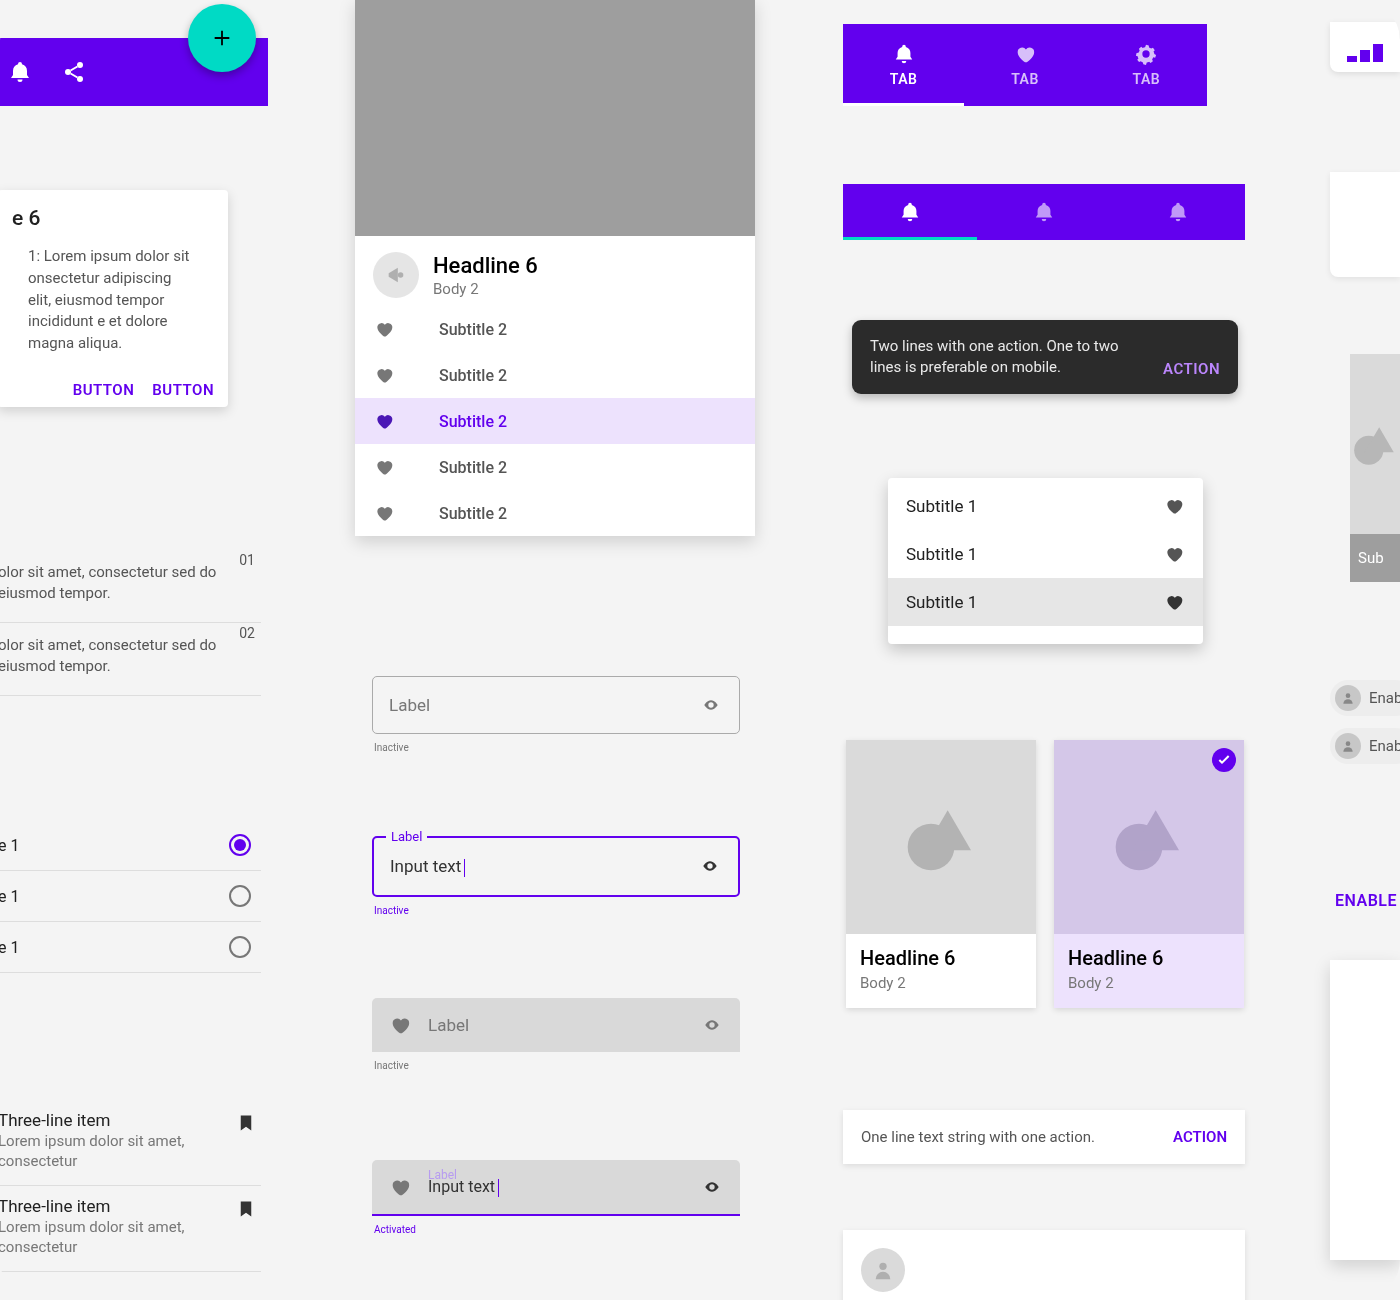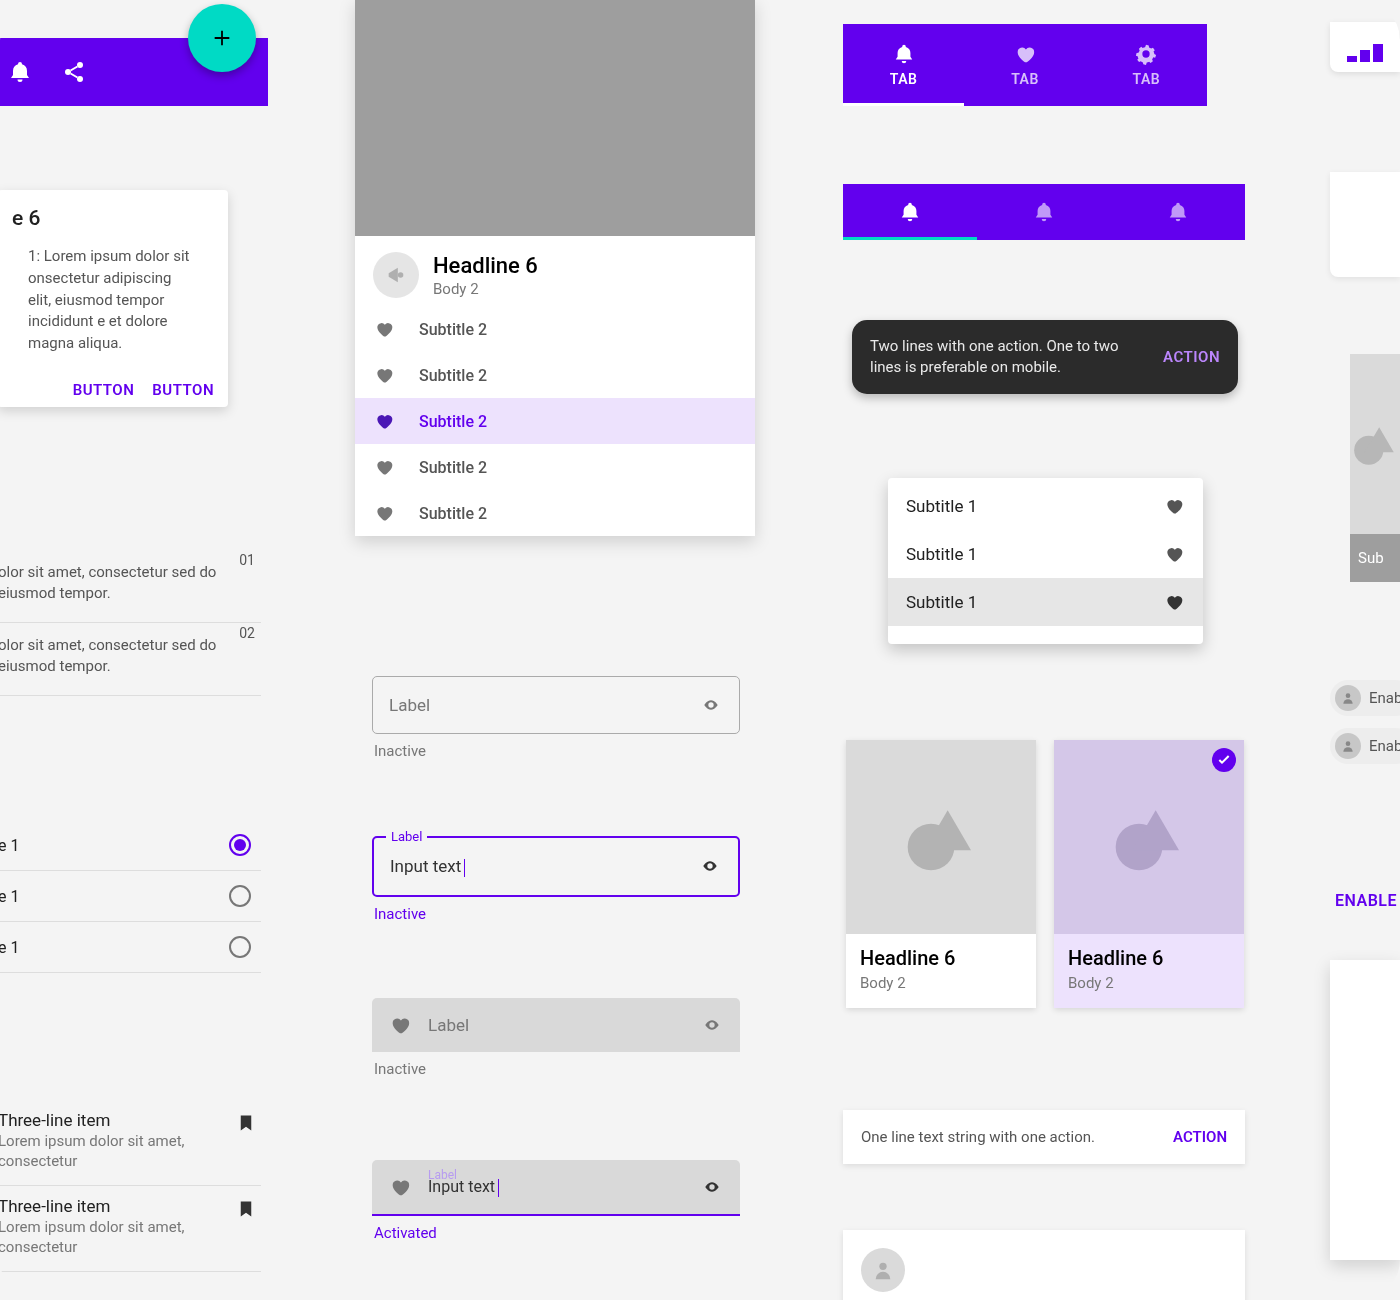--- a/index.html
+++ b/index.html
@@ -46,31 +46,31 @@
   .threeline .row p{margin:2px 0 0;font-size:15px;color:#777;line-height:1.3}
   .bmk{position:absolute;right:6px;top:12px;width:18px;height:22px}
 
   
   .bigcard{position:absolute;left:355px;top:-2px;width:400px;background:#fff;box-shadow:0 6px 16px rgba(0,0,0,.15)}
   .bigcard .img{height:238px;background:#9E9E9E}
   .bigcard .head{display:flex;align-items:center;gap:14px;padding:16px 18px 8px}
   .bigcard .avt{width:46px;height:46px;border-radius:50%;background:#E5E5E5;display:flex;align-items:center;justify-content:center}
   .bigcard h3{margin:0;font-size:22px;font-weight:500}
   .bigcard .sub{margin:2px 0 0;font-size:15px;color:#777}
-  .bigcard .li{display:flex;align-items:center;gap:24px;padding:13px 18px}
+  .bigcard .li{display:flex;align-items:center;gap:44px;padding:13px 18px}
   .bigcard .li.sel{background:var(--purple-light)}
   .bigcard .li .h{width:22px;height:20px;}
   .bigcard .li span{font-size:16px;color:#555;font-weight:500}
   .bigcard .li.sel span{color:var(--purple)}
 
   .tf{position:absolute;left:372px;width:368px}
   .tf-out{border:1px solid #aaa;border-radius:5px;padding:18px 16px;position:relative;display:flex;align-items:center;justify-content:space-between}
   .tf-out.foc{border:2px solid var(--purple)}
   .tf-out .lab{position:absolute;left:12px;top:-9px;background:var(--grey-bg);padding:0 5px;font-size:13px;color:var(--purple)}
-  .tf .helper{font-size:15px;color:#777;margin:8px 2px 0}
+  .tf .helper{font-size:10px;color:#777;margin:8px 2px 0}
   .tf .helper.pur{color:var(--purple)}
   .tf-fill{background:#D9D9D9;border-radius:5px 5px 0 0;padding:16px;display:flex;align-items:center;gap:16px;position:relative}
   .tf-fill .h{width:24px;height:22px}
   .tf-fill .eye{margin-left:auto}
   .tf-fill.act{border-bottom:2px solid var(--purple)}
   .tf-fill .flab{font-size:12px;color:#B79CF0;position:absolute;left:56px;top:8px}
   .tf-fill .val{font-size:16px;color:#333}
   .eye{width:24px;height:16px}
   .cursor{display:inline-block;width:1px;height:18px;background:var(--purple);vertical-align:middle;margin-left:3px}
 
@@ -79,21 +79,21 @@
   .tabs .t{flex:1;display:flex;flex-direction:column;align-items:center;justify-content:center;gap:6px;color:#fff;opacity:.75;position:relative}
   .tabs .t.on{opacity:1}
   .tabs .t.on:after{content:"";position:absolute;left:0;right:0;bottom:0;height:3px;background:#fff}
   .tabs .t span{font-size:14px;font-weight:600;letter-spacing:.5px}
   .tabs2{position:absolute;left:843px;top:184px;width:402px;height:56px;background:var(--purple);display:flex}
   .tabs2 .t{flex:1;display:flex;align-items:center;justify-content:center;opacity:.6;position:relative}
   .tabs2 .t.on{opacity:1}
   .tabs2 .t.on svg{color:var(--teal)}
   .tabs2 .t.on:after{content:"";position:absolute;left:0;right:0;bottom:0;height:3px;background:var(--teal)}
 
-  .snack{position:absolute;left:852px;top:320px;width:386px;background:#2B2B2B;border-radius:15px;padding:16px 18px;display:flex;align-items:center;gap:12px;box-shadow:0 4px 10px rgba(0,0,0,.25)}
+  .snack{position:absolute;left:852px;top:320px;width:386px;background:#2B2B2B;border-radius:9px;padding:16px 18px;display:flex;align-items:flex-end;gap:12px;box-shadow:0 4px 10px rgba(0,0,0,.25)}
   .snack p{margin:0;color:#E9E9E9;font-size:15px;line-height:1.4;flex:1}
   .snack .act{color:#BB86FC;font-weight:600;font-size:15px;letter-spacing:.5px}
 
   .menu{position:absolute;left:888px;top:478px;width:315px;background:#fff;border-radius:4px;box-shadow:0 6px 16px rgba(0,0,0,.2);padding:4px 0 18px}
   .menu .row{display:flex;align-items:center;justify-content:space-between;padding:14px 18px}
   .menu .row span{font-size:17px;color:var(--text)}
   .menu .row.sel{background:#E6E6E6}
 
   .grid{position:absolute;left:846px;top:740px;display:flex;gap:18px}
   .gcard{width:190px;background:#fff;box-shadow:0 2px 6px rgba(0,0,0,.12)}

